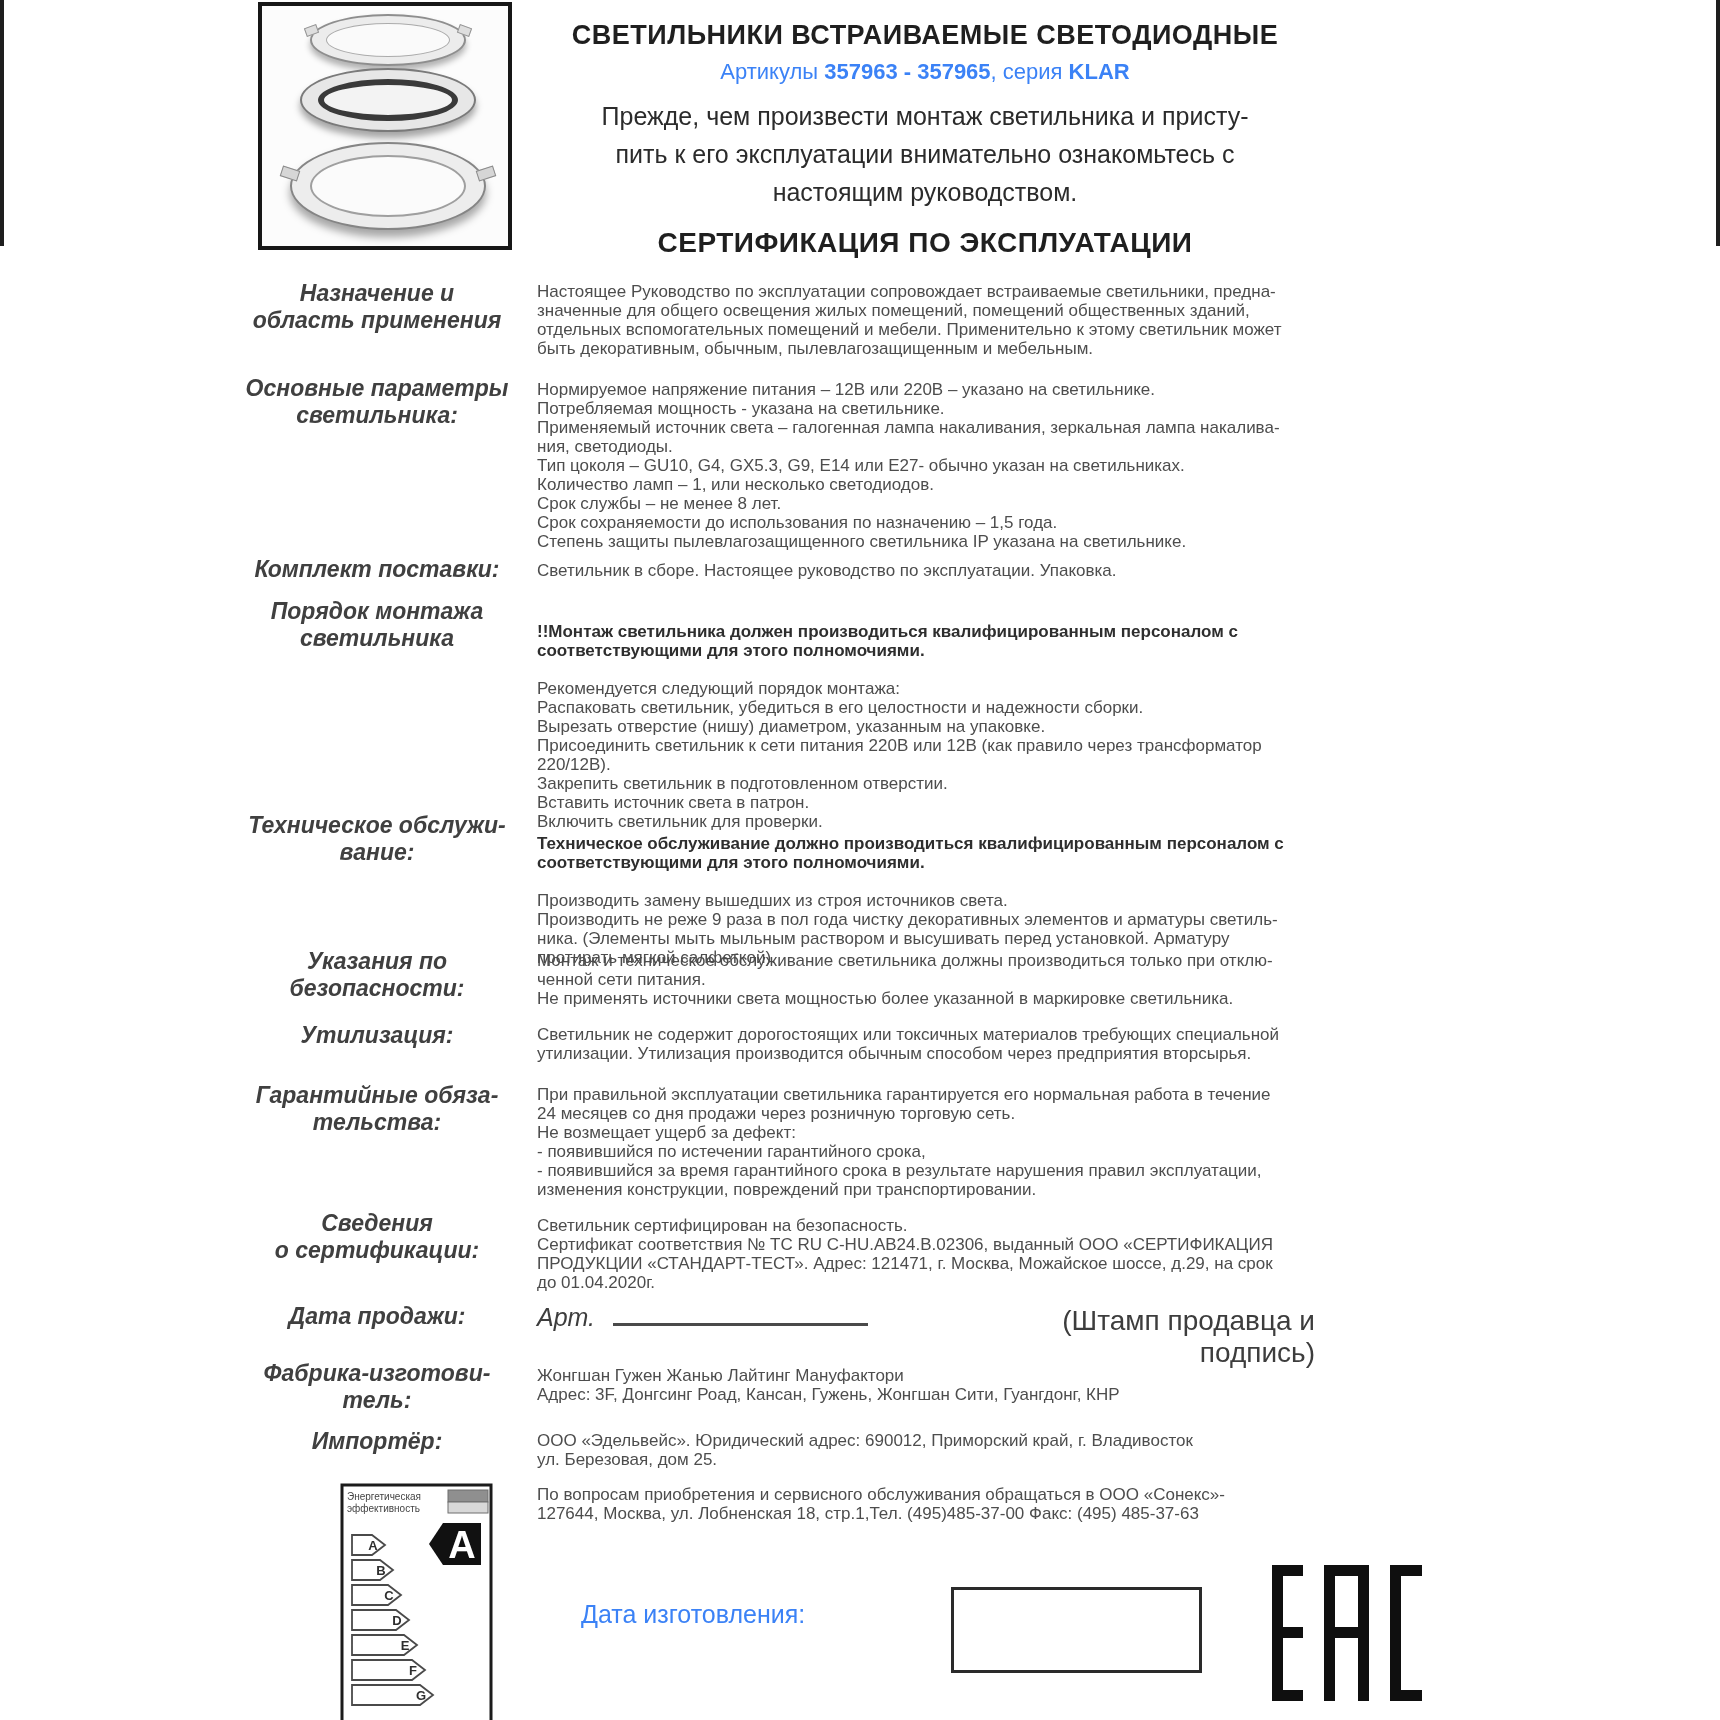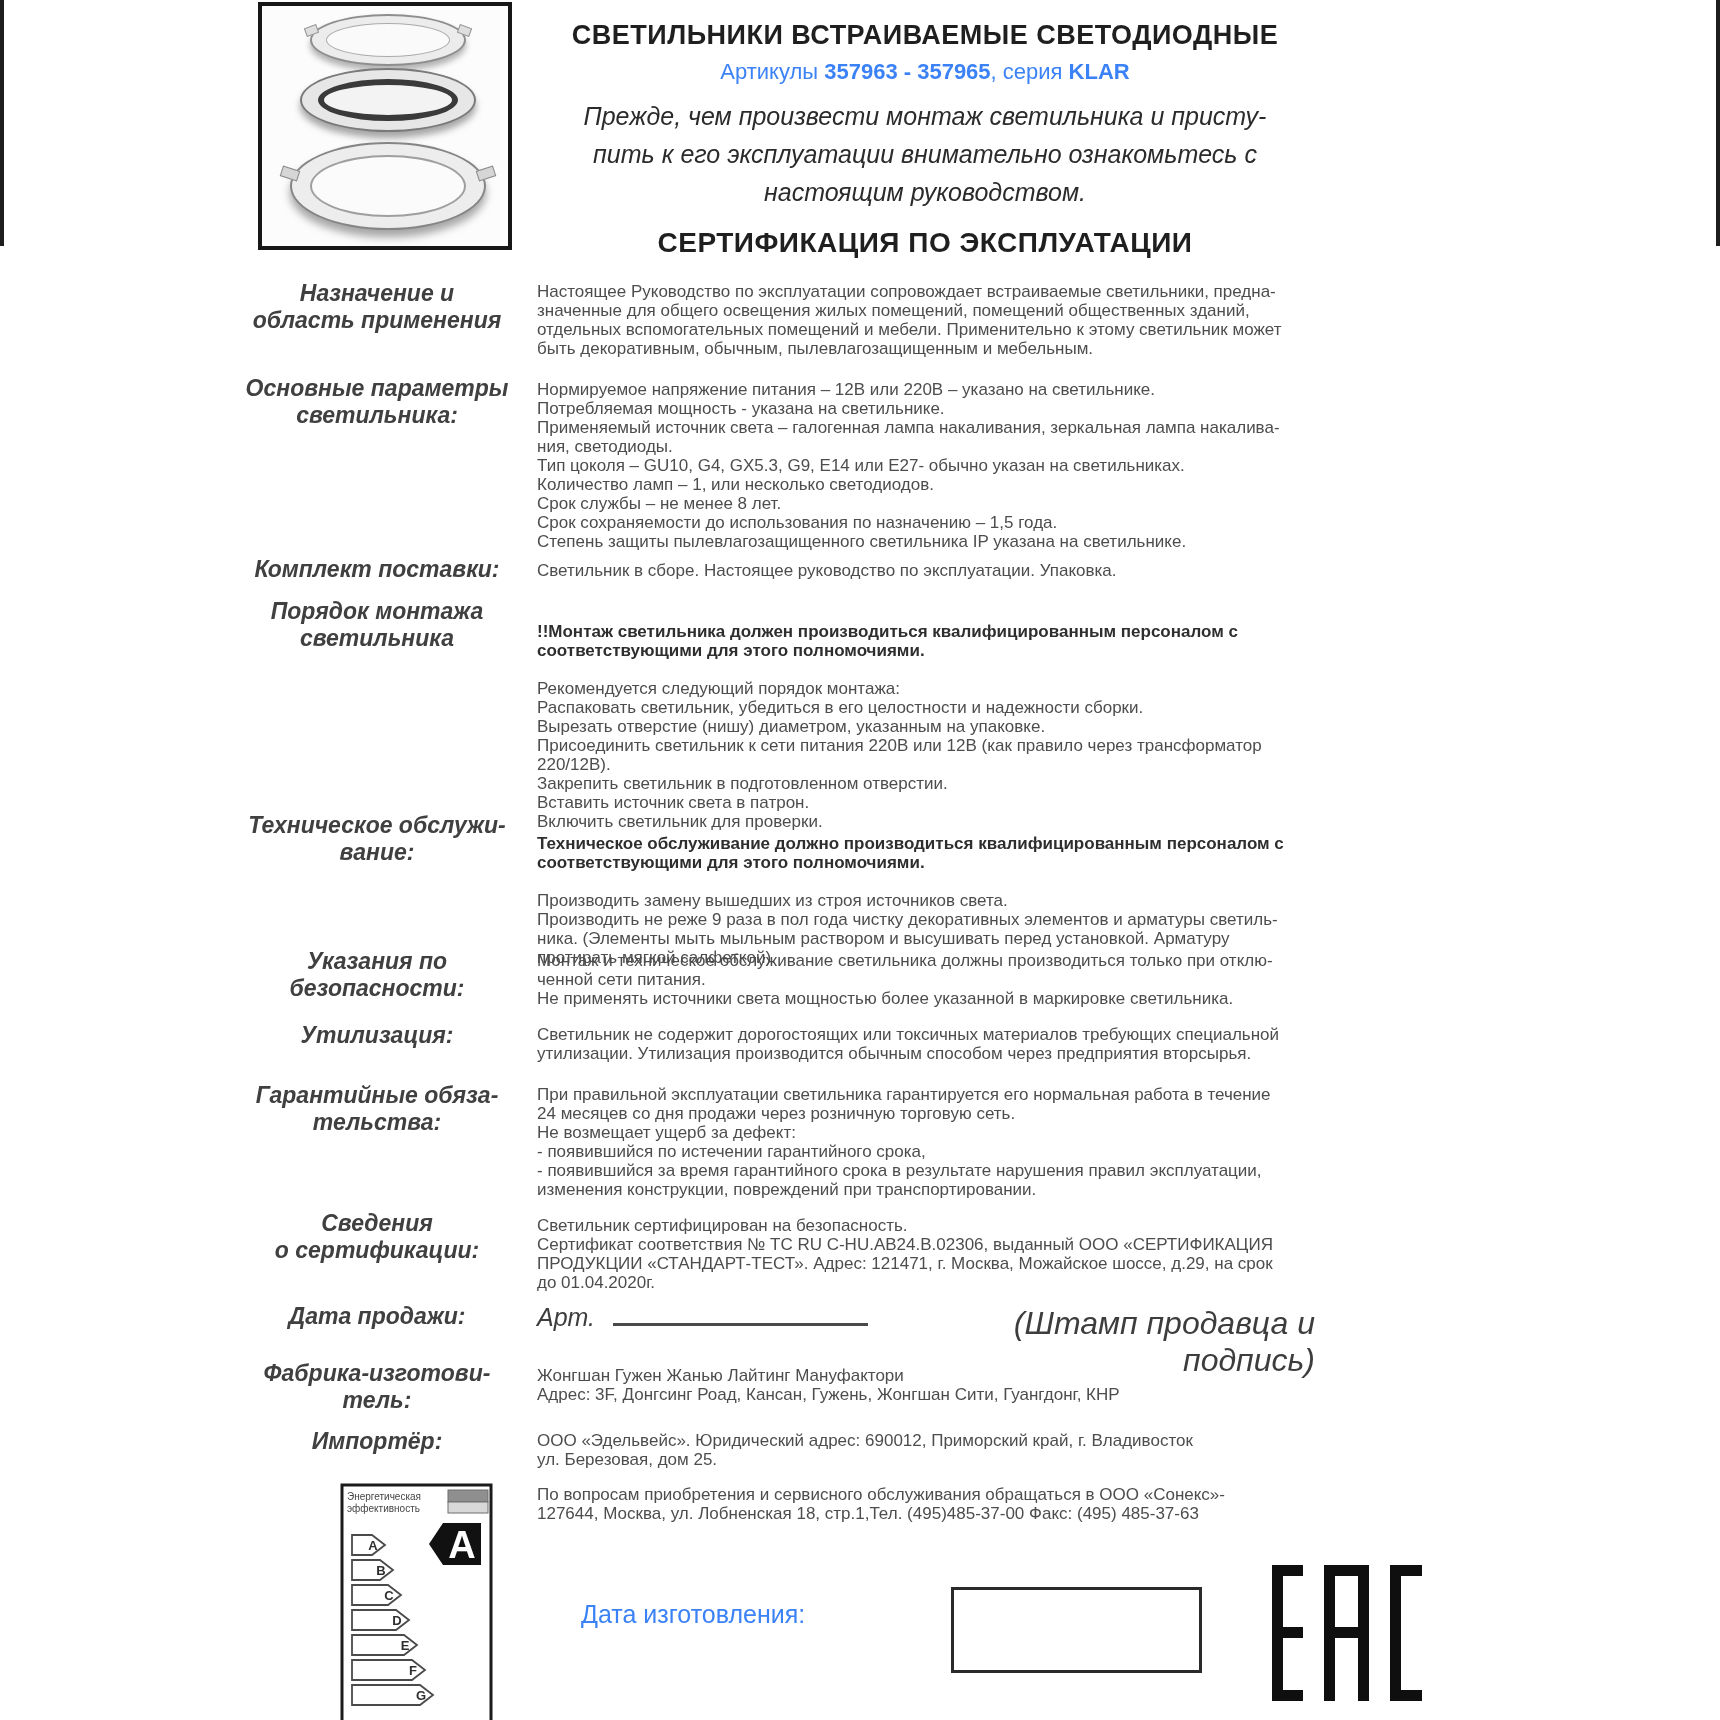--- a/index.html
+++ b/index.html
@@ -22,33 +22,33 @@
   .c2{right:-11px;top:24px;transform:rotate(-18deg);}
   .tab{position:absolute;width:11px;height:7px;background:#dedede;border:1px solid #949494;}
   .t1{left:-7px;top:10px;transform:rotate(-20deg);}
   .t2{right:-7px;top:10px;transform:rotate(20deg);}
 
   
   .header{position:absolute;left:525px;top:0;width:800px;text-align:center;color:#1f1f1f;}
   .doc-title{padding-top:20px;font-size:27px;font-weight:700;letter-spacing:.5px;}
   .doc-subtitle{margin-top:8px;font-size:22px;color:#3b82f6;}
   .doc-subtitle b{font-weight:700;}
-  .intro{margin-top:12px;font-style:italic;font-size:25px;line-height:38px;color:#2b2b2b;white-space:pre-line;}
+  .intro{margin-top:12px;font-size:25px;line-height:38px;color:#2b2b2b;white-space:pre-line;}
   .manual-title{margin-top:16px;font-size:28px;font-weight:700;letter-spacing:.5px;}
 
   
   .sec-label{position:absolute;left:238px;width:278px;text-align:center;font-style:italic;font-weight:600;
              font-size:23px;line-height:27px;color:#404040;white-space:pre-line;}
   .sec-body{position:absolute;left:537px;width:795px;font-size:17px;line-height:19px;color:#4d4d4d;white-space:pre-line;}
   .warn{font-weight:700;color:#2e2e2e;}
 
   
   .art-row{position:absolute;left:537px;top:1303px;font-style:italic;font-size:25px;color:#3d3d3d;}
   .art-line{display:inline-block;width:255px;height:20px;border-bottom:3px solid #4a4a4a;margin-left:18px;}
-  .stamp-note{position:absolute;left:975px;top:1305px;width:340px;text-align:right;font-style:italic;font-size:32px;color:#3d3d3d;}
+  .stamp-note{position:absolute;left:975px;top:1305px;width:340px;text-align:right;font-size:28px;color:#3d3d3d;}
 
   
   .energy{position:absolute;left:340px;top:1483px;}
   .mfg-date{position:absolute;left:581px;top:1600px;font-size:25px;color:#3b82f6;}
   .mfg-box{position:absolute;left:951px;top:1587px;width:245px;height:80px;border:3px solid #2a2a2a;background:#fff;}
   .eac{position:absolute;left:1270px;top:1563px;}
 </style>
 </head>
 <body>
 

